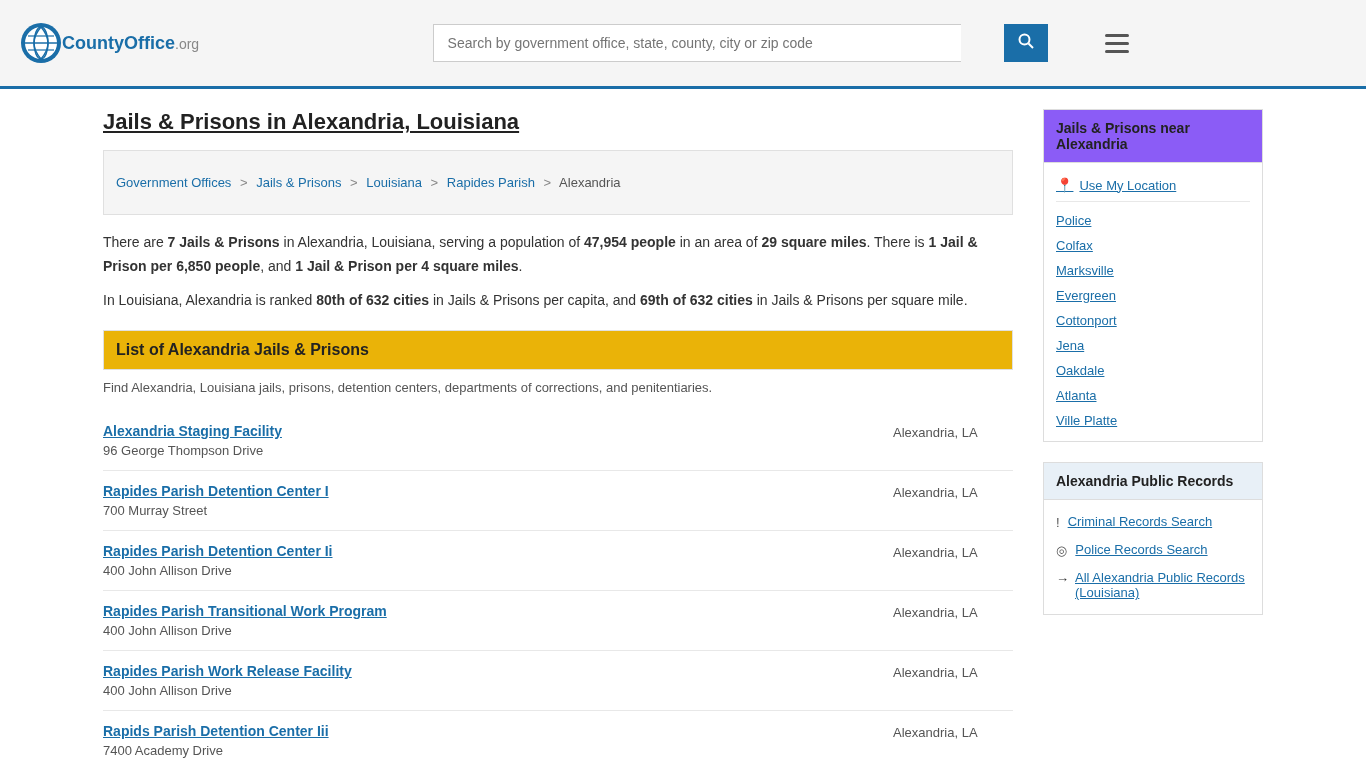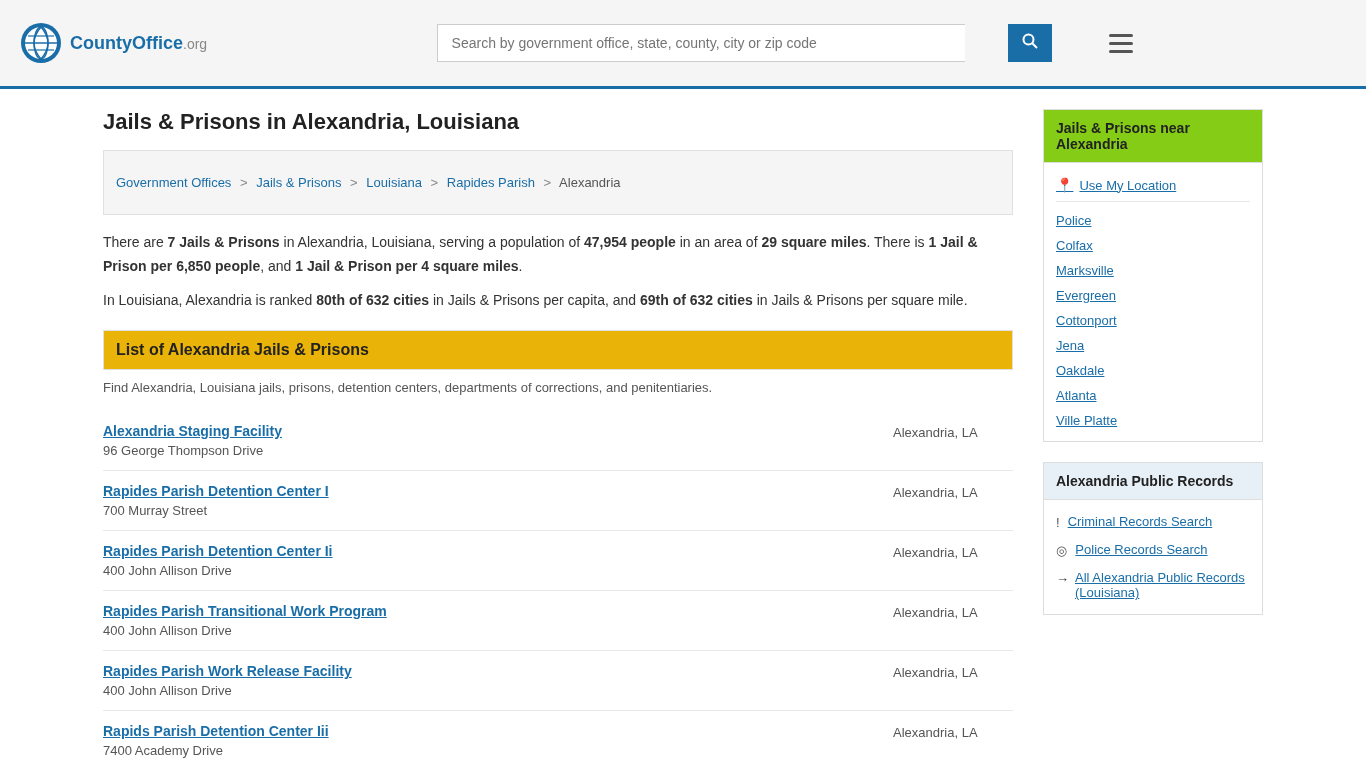--- a/index.html
+++ b/index.html
@@ -10,21 +10,20 @@
       background: #f5f5f5;
       border-bottom: 3px solid #1a6ea8;
       padding: 10px 20px;
       display: flex;
       align-items: center;
       gap: 20px;
     }
     .logo-area {
       display: flex;
       align-items: center;
-      gap: 8px;
       text-decoration: none;
       color: #333;
       flex-shrink: 0;
     }
     .logo-icon {
       width: 42px;
       height: 42px;
     }
     .search-area {
       flex: 1;
@@ -85,20 +84,21 @@
       width: 220px;
       flex-shrink: 0;
     }
 
     
     .page-title {
       font-size: 22px;
       font-weight: bold;
       color: #222;
       margin-bottom: 15px;
+      text-decoration: underline;
     }
 
     
     .breadcrumb {
       background: #f5f5f5;
       border: 1px solid #e0e0e0;
       padding: 24px 12px;
       font-size: 13px;
       color: #555;
       margin-bottom: 16px;
@@ -166,21 +166,21 @@
       padding-top: 2px;
     }
 
     
     .sidebar-box {
       background: #fff;
       border: 1px solid #ddd;
       margin-bottom: 20px;
     }
     .sidebar-box-title {
-      background: #84cc16;
+      background: #8b5cf6;
       padding: 10px 12px;
       font-weight: bold;
       font-size: 14px;
       color: #222;
       border-bottom: 1px solid #ddd;
     }
     .sidebar-box-content {
       padding: 8px 12px;
     }
     .sidebar-location-btn {

